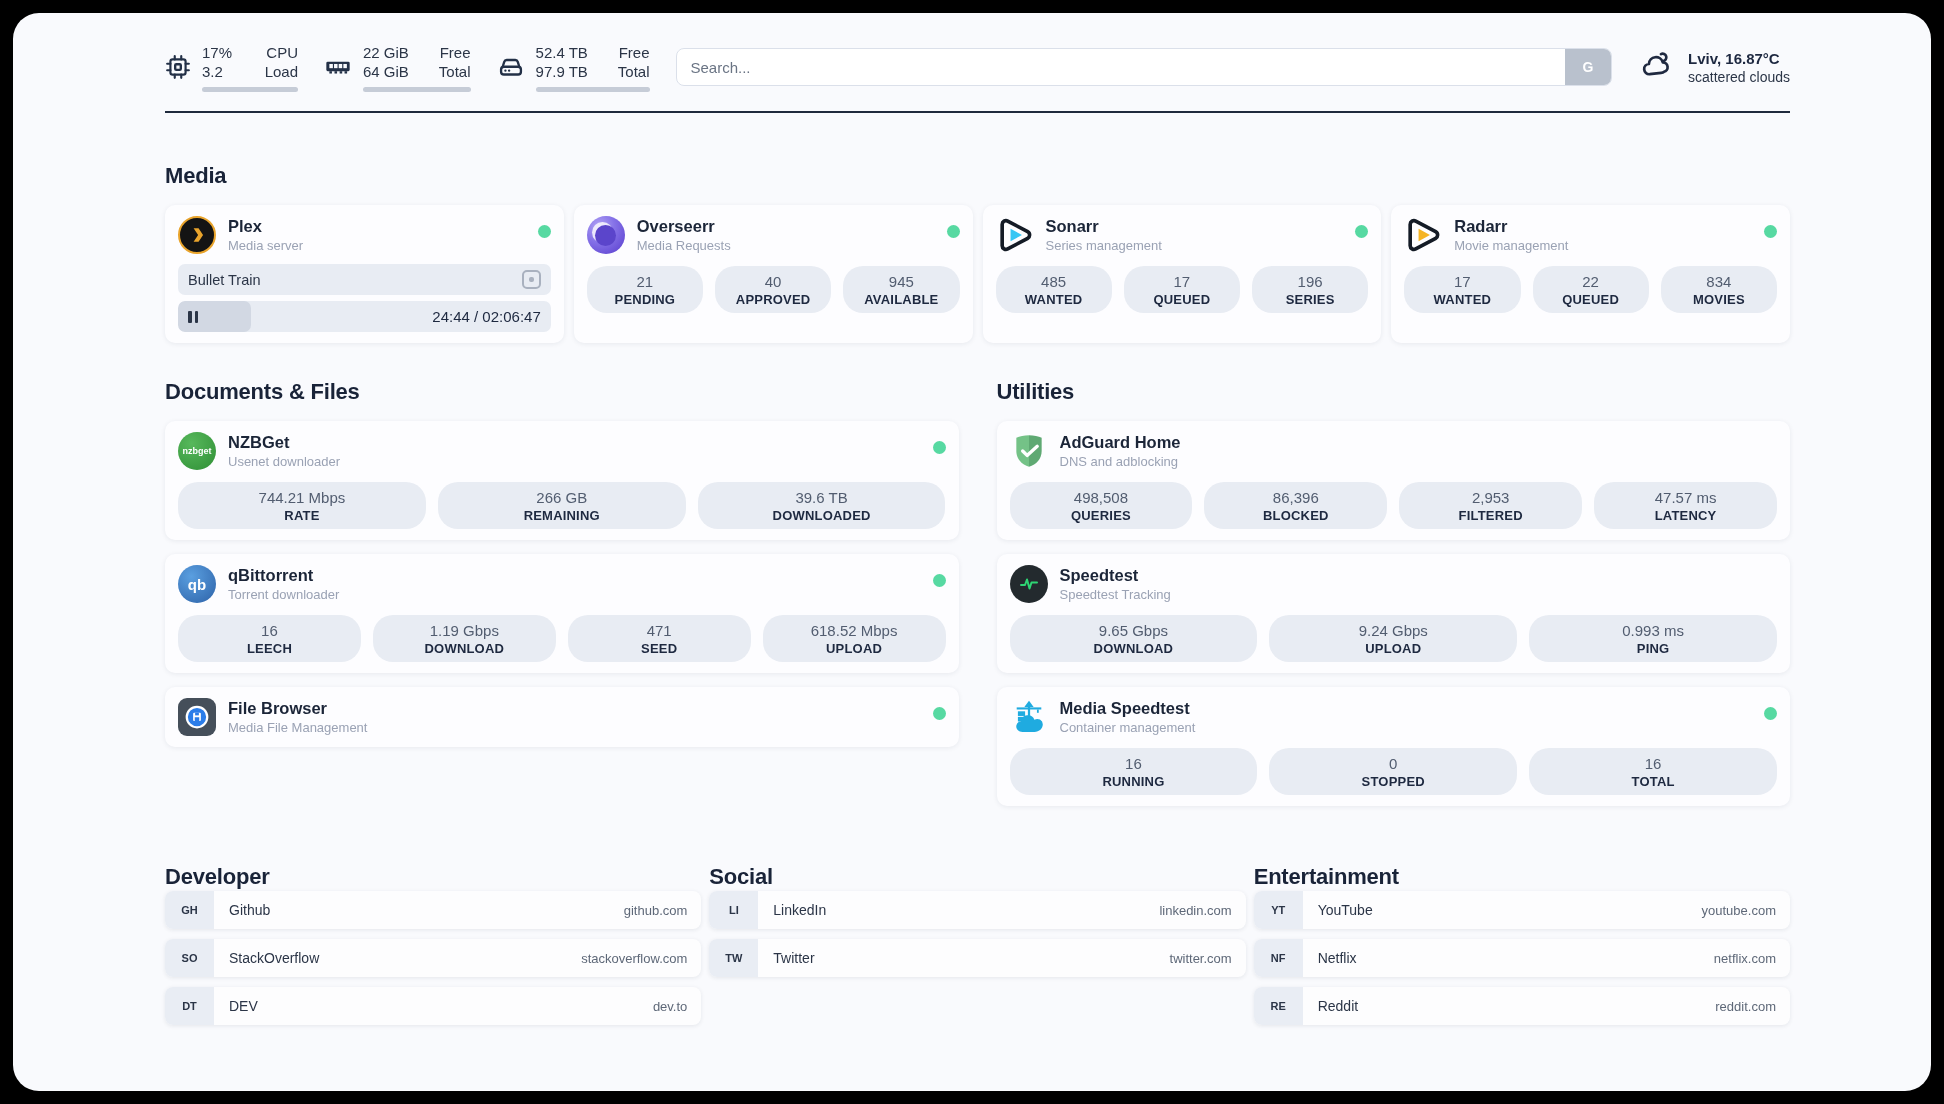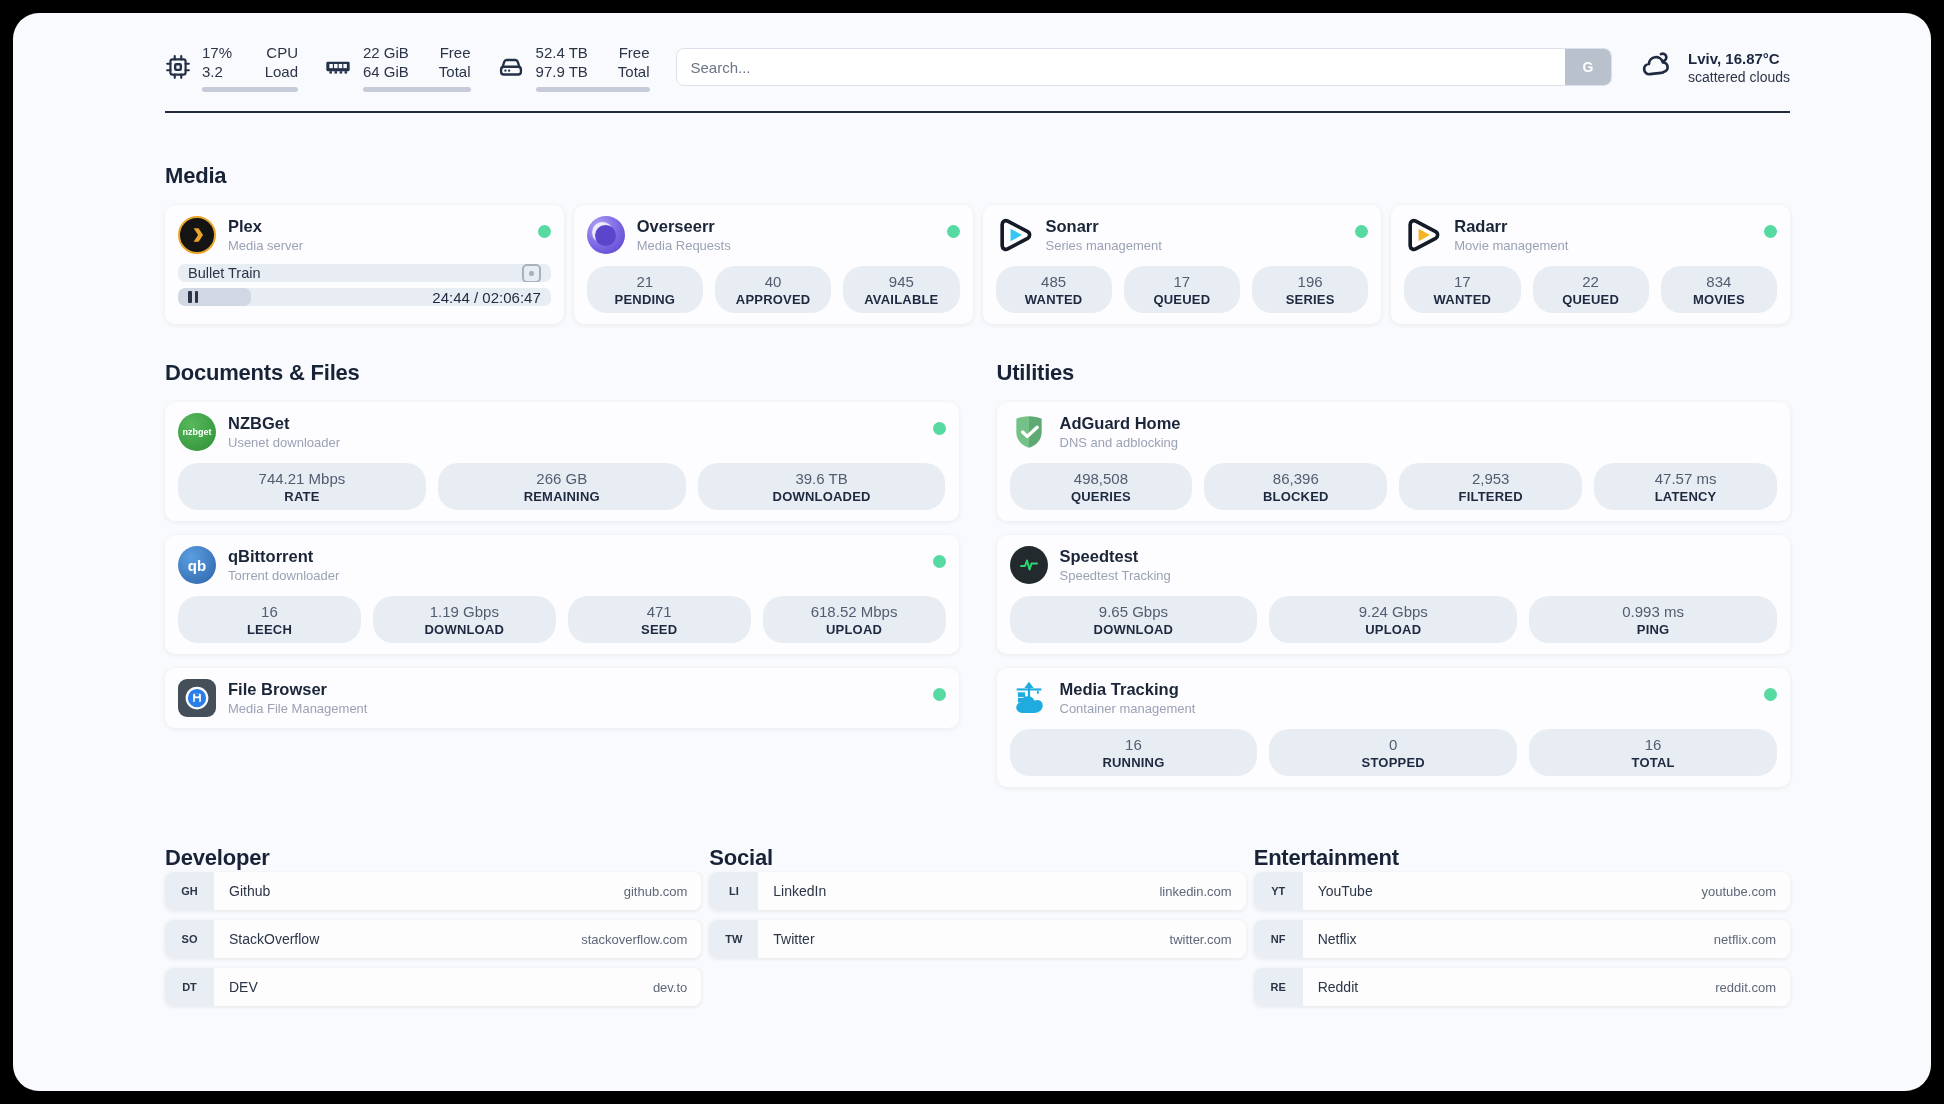--- a/index.html
+++ b/index.html
@@ -36,21 +36,21 @@
   .cmeta{flex:1;min-width:0;}
   .cname{font-size:16.5px;font-weight:700;color:#1b2538;white-space:nowrap;}
   .csub{font-size:13px;color:#9aa2b4;margin-top:2px;white-space:nowrap;}
   .cdot{width:13px;height:13px;border-radius:50%;background:#57d9a2;align-self:flex-start;margin-top:9px;flex:none;}
   .stats{display:flex;gap:12px;margin-top:12px;}
   .stat{flex:1;background:#e8ecf3;border-radius:20px;text-align:center;padding:7px 2px 6px;}
   .sv{font-size:15px;color:#525d70;}
   .sl{font-size:13px;font-weight:700;color:#1e2940;margin-top:2px;letter-spacing:.2px;}
 
   
-  .prow{margin-top:10px;height:18px;background:#e8ecf3;border-radius:7px;display:flex;align-items:center;padding:0 10px;font-size:14.5px;color:#2b3547;position:relative;overflow:hidden;}
+  .prow{margin-top:10px;height:31px;background:#e8ecf3;border-radius:7px;display:flex;align-items:center;padding:0 10px;font-size:14.5px;color:#2b3547;position:relative;overflow:hidden;}
   .prow.second{margin-top:6px;}
   .pfill{position:absolute;left:0;top:0;bottom:0;background:#d2d8e3;border-radius:7px;}
   .cast{margin-left:auto;width:15px;height:15px;border:2px solid #a9b1bf;border-radius:5px;position:relative;flex:none;}
   .cast::after{content:"";position:absolute;left:50%;top:50%;width:5px;height:5px;margin:-2.5px 0 0 -2.5px;border-radius:2px;background:#a9b1bf;}
   .pause{display:flex;gap:3px;z-index:1;}
   .pause i{width:3.5px;height:12px;background:#2b3547;border-radius:1px;}
   .ptime{margin-left:auto;z-index:1;font-size:15px;color:#1e2940;}
 
   
   .midgrid{display:grid;grid-template-columns:1fr 1fr;column-gap:38px;margin-top:36px;align-items:start;}
@@ -447,21 +447,21 @@
               <rect x="11.25" y="2.8" width="1.5" height="8.5"></rect>
               <path d="M12 1.2l3.1 4.2H8.9z"></path>
               <rect x="3.8" y="5.6" width="16.4" height="1.4"></rect>
               <rect x="4.6" y="8.2" width="4.8" height="3.1"></rect>
               <rect x="4.6" y="11.9" width="4.8" height="3.1"></rect>
               <rect x="17.3" y="7" width="1.2" height="2.2"></rect>
               <path d="M7.6 22c-2.3 0-4.1-1.6-4.1-3.6 0-1.8 1.4-3.3 3.2-3.5a4.6 4.6 0 0 1 8.9-1 3.6 3.6 0 0 1 5.6 3c0 2.8-2.3 5.1-5.6 5.1z"></path>
             </svg>
           </span>
           <span class="cmeta">
-            <div class="cname">Media Tracking</div>
+            <div class="cname">Media Speedtest</div>
             <div class="csub">Container management</div>
           </span>
           <span class="cdot"></span>
         </div>
         <div class="stats">
           <div class="stat">
             <div class="sv">16</div>
             <div class="sl">RUNNING</div>
           </div>
           <div class="stat">

